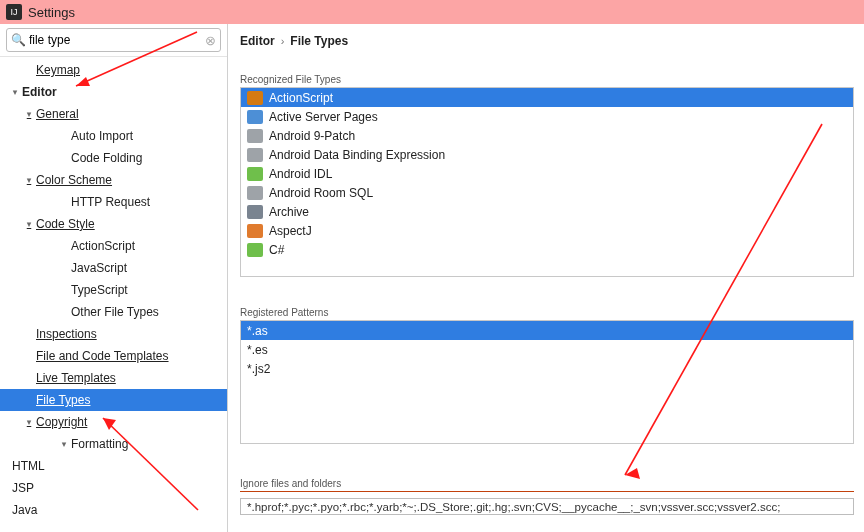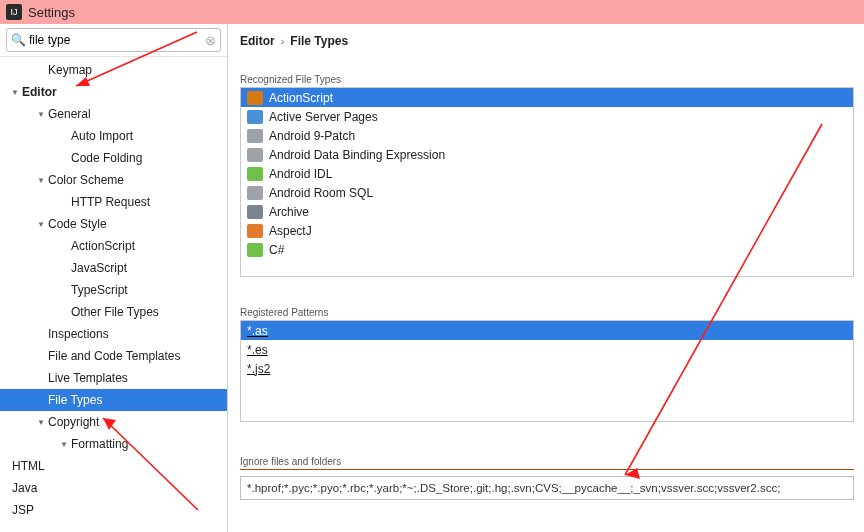--- a/index.html
+++ b/index.html
@@ -17,38 +17,38 @@
 .search-box input { border:none; outline:none; flex:1; font-size:12px; }
 .search-box .mag { color:#777; margin-right:3px; font-size:12px;}
 .search-box .clear { color:#aaa; cursor:pointer; font-size:13px;}
 .tree { flex:1; overflow:auto; padding-top:2px;}
 .tree-item { height:22px; display:flex; align-items:center; padding-left:0; cursor:pointer; color:#222; white-space:nowrap;}
 .tree-item.sel { background:#2f7de1; color:#fff; }
 .tree-item .arrow { width:10px; text-align:center; color:#6a6a6a; font-size:9px; display:inline-block;}
 .tree-item.sel .arrow { color:#fff; }
 .tree-item .bold { font-weight:700; }
 .tree-item .lbl { margin-left:2px;}
-.ind0 { padding-left:10px; } .ind1 { padding-left:36px; } .ind2 { padding-left:59px; } .ind3 { }
+.ind0 { padding-left:10px; } .ind1 { padding-left:24px;text-decoration:underline; } .ind2 { padding-left:59px; } .ind3 { }
 
 .right-pane { flex:1; display:flex; flex-direction:column; padding: 6px 10px 6px 12px; overflow:hidden;}
 .breadcrumb { font-size:13px; display:flex; align-items:center; gap:6px; padding:4px 0 10px 0;}
 .breadcrumb .bc { color:#222; }
 .breadcrumb .bc.strong { font-weight:700; }
 .breadcrumb .sep { color:#777; font-size:11px;}
 .section-head { font-size:10px; color:#555; margin:16px 0 2px 0; }
 .section-head.bordered { border-bottom:1px solid #c2410c; padding-bottom:2px;}
 .panel { border:1px solid #c8c8c8; background:#fff; }
 .filetypes { height:190px; overflow:hidden; }
 .list-row { height:19px; display:flex; align-items:center; padding:0 6px; gap:6px; color:#222;}
 .list-row.sel { background:#2f7de1; color:#fff;}
 .ft-icon { width:16px; height:14px; display:inline-block; border-radius:2px;}
 .patterns { margin-top:14px; }
-.patterns-list { height:102px;text-decoration:underline; }
+.patterns-list { height:124px; }
 .ignore { margin-top:18px;}
-.ignore-input { width:100%; height:24px; border:1px solid #bdbdbd; padding:0 6px; font-size:11.5px; color:#333; outline:none; margin-top:4px;}
+.ignore-input { width:100%; height:17px; border:1px solid #bdbdbd; padding:0 6px; font-size:11.5px; color:#333; outline:none; margin-top:4px;}
 
 svg.annot { position:absolute; left:0; top:0; pointer-events:none; }
 .annot line { stroke:#ff1a1a; stroke-width:1.6; }
 .annot polygon { fill:#ff1a1a; }
 </style>
 </head>
 <body>
 
 <div class="titlebar">
   <span class="title-icon">IJ</span>
@@ -136,25 +136,25 @@
         <div class="tree-item ind2">
           <span class="arrow">▾</span>
           <span class="lbl">Formatting</span>
         </div>
         <div class="tree-item ind3">
           <span class="arrow"></span>
           <span class="lbl">HTML</span>
         </div>
         <div class="tree-item ind3">
           <span class="arrow"></span>
+          <span class="lbl">JSP</span>
+        </div>
+        <div class="tree-item ind3">
+          <span class="arrow"></span>
           <span class="lbl">Java</span>
-        </div>
-        <div class="tree-item ind3">
-          <span class="arrow"></span>
-          <span class="lbl">JSP</span>
         </div>
       </div>
   </div>
 
   <div class="right-pane">
     <div class="breadcrumb">
       <span class="bc strong">Editor</span>
       <span class="sep">›</span>
       <span class="bc strong">File Types</span>
     </div>

